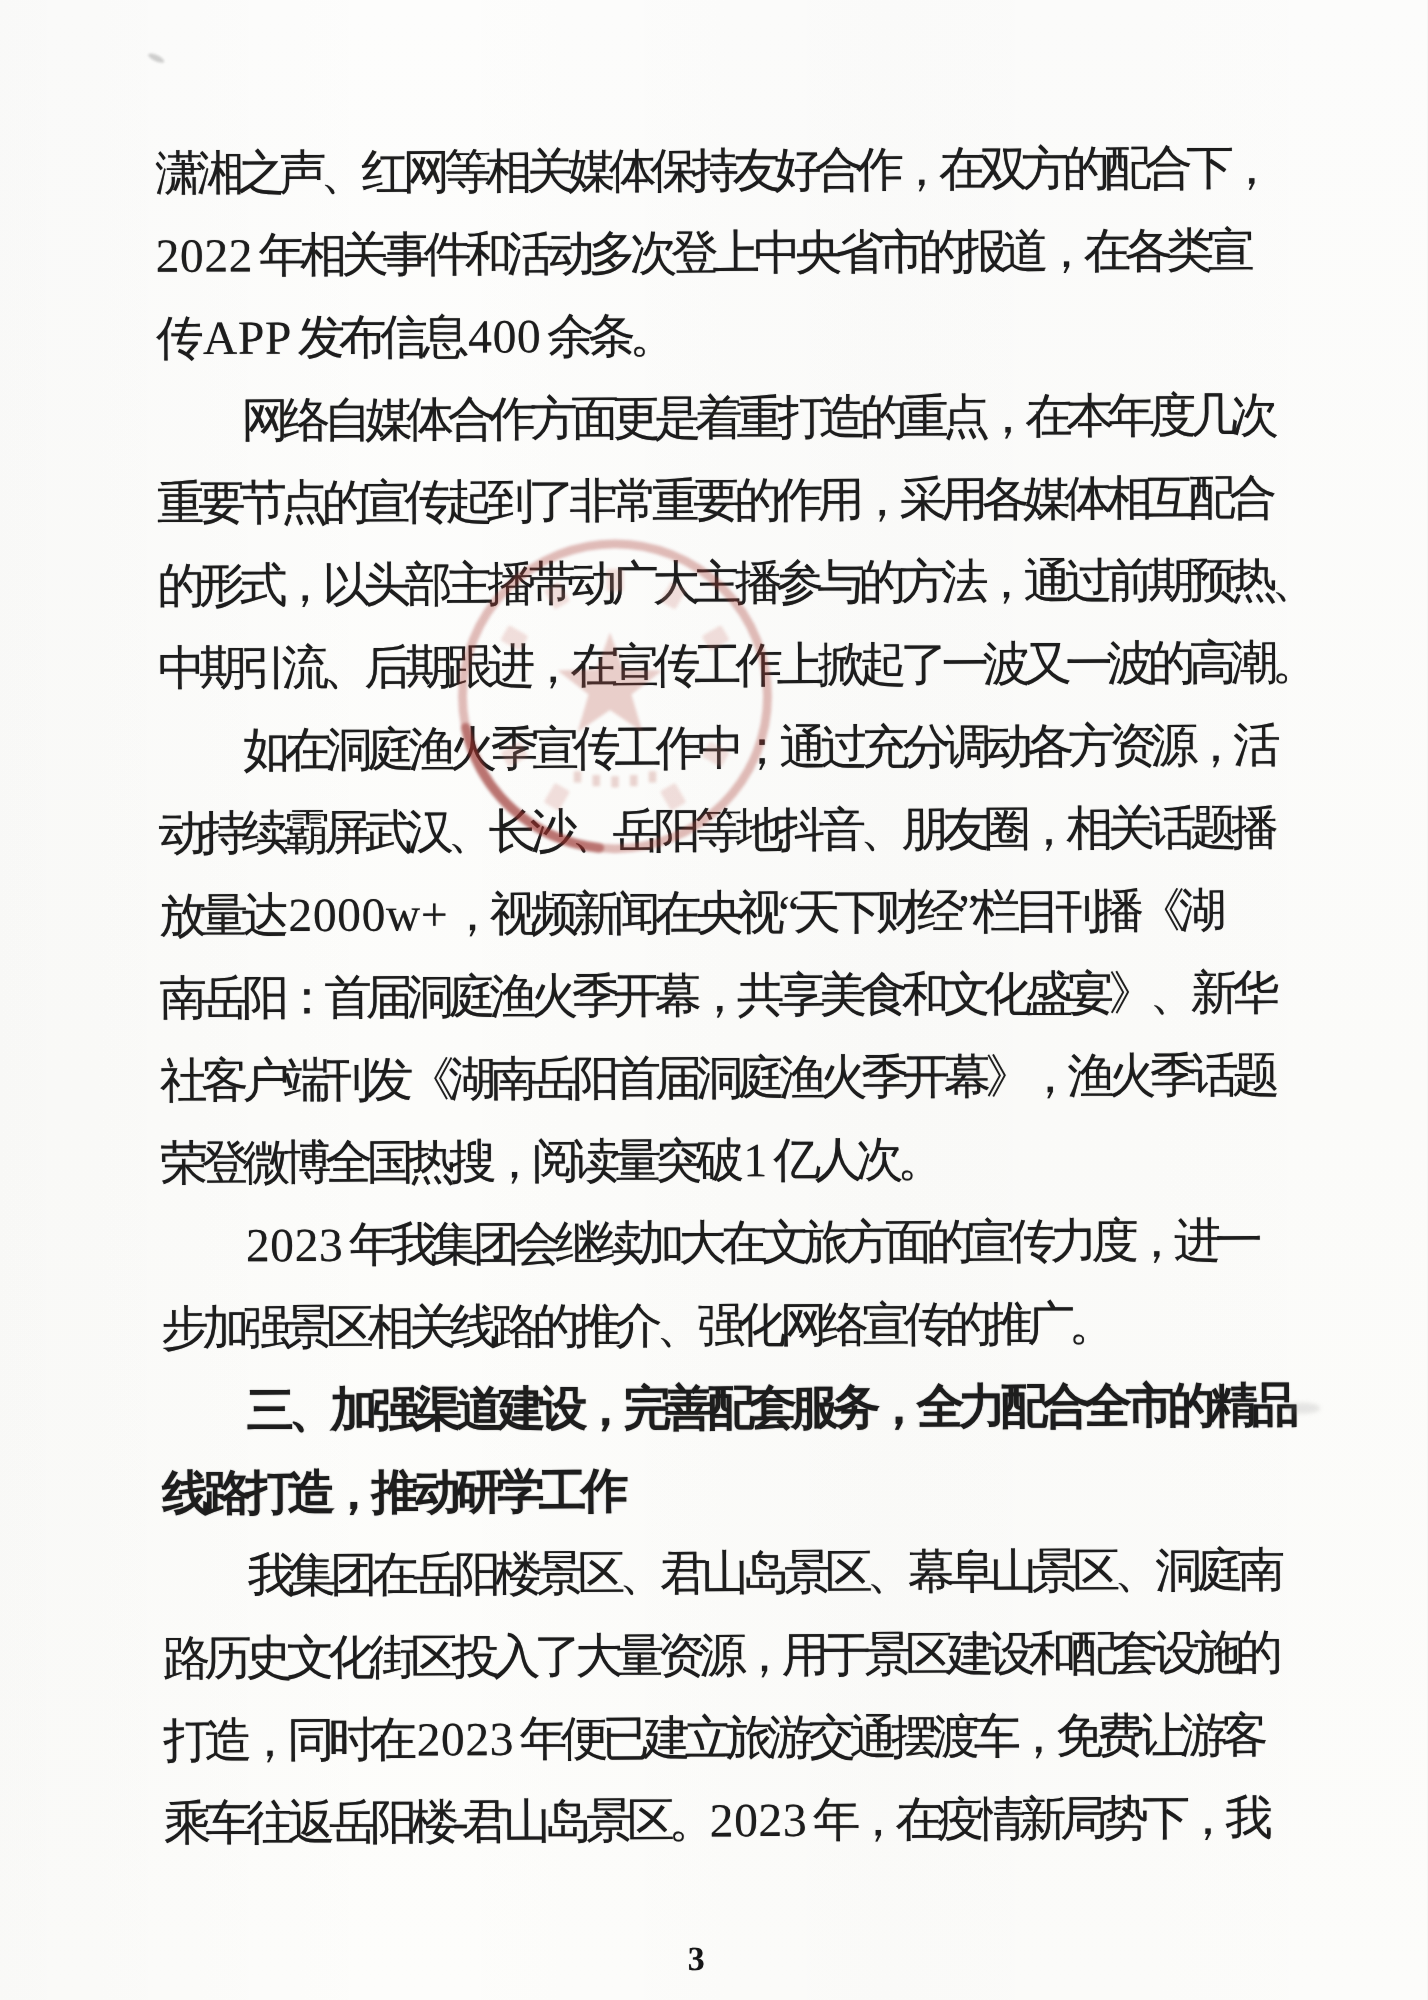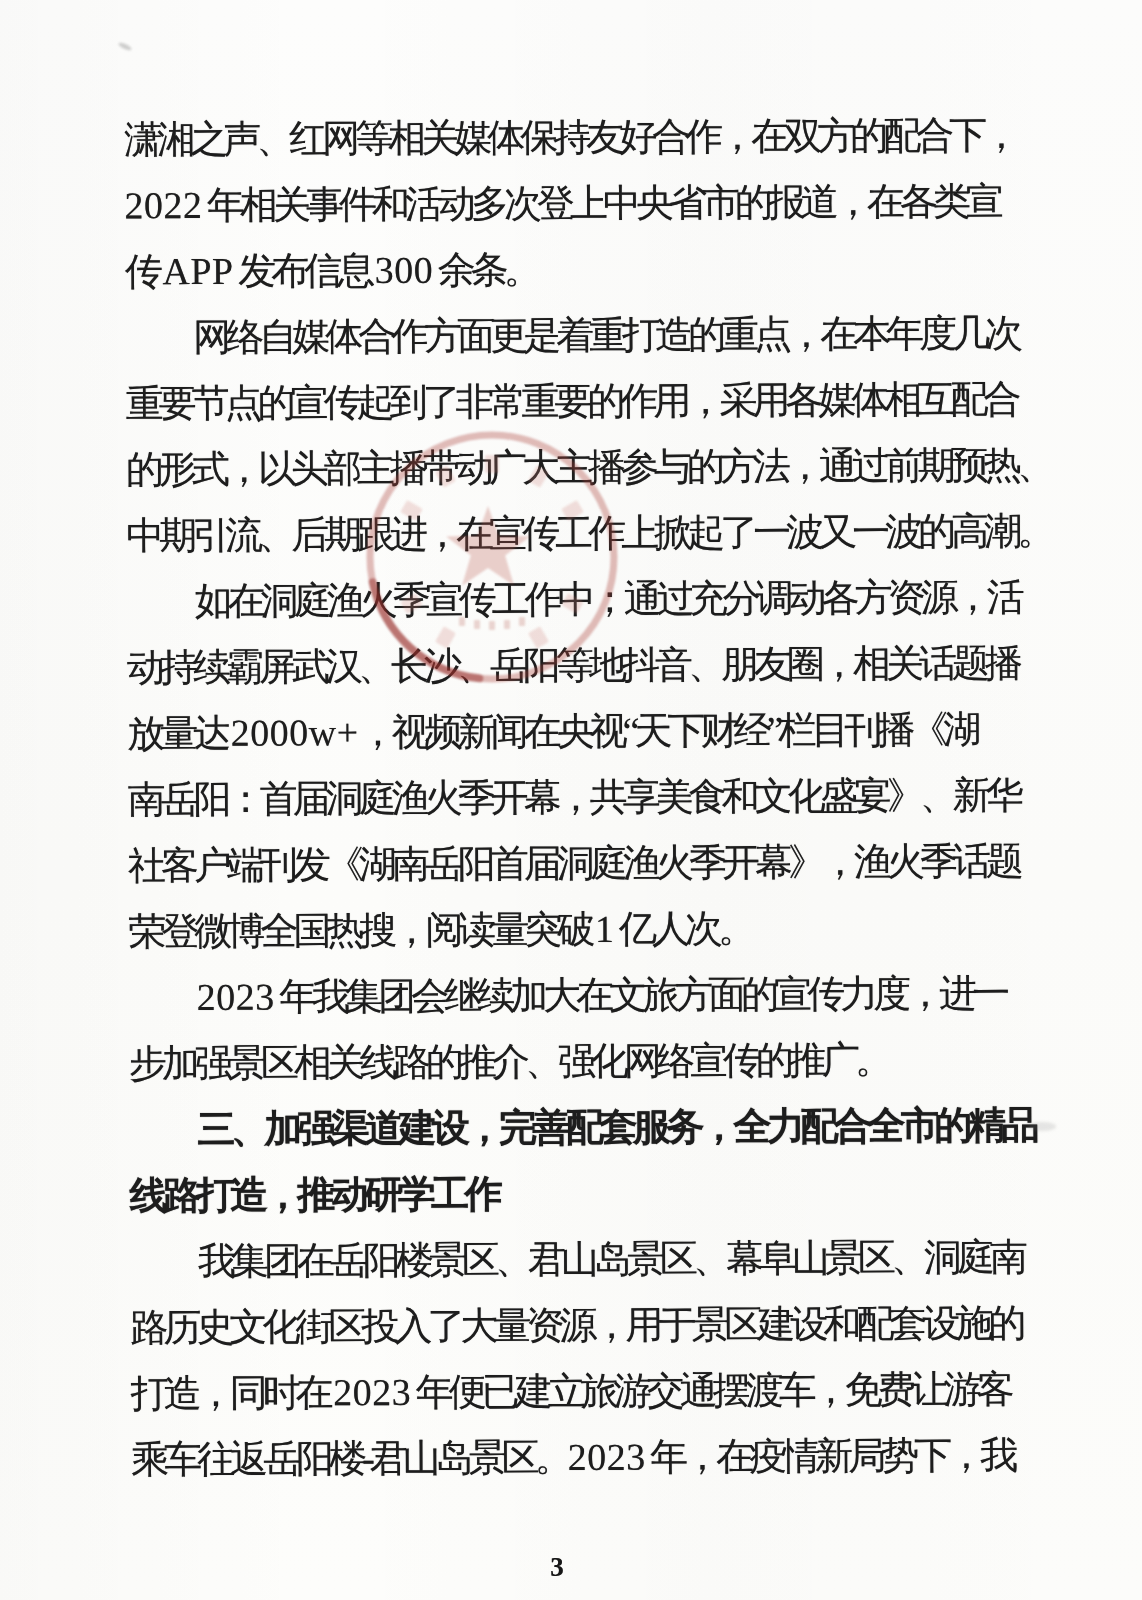--- a/index.html
+++ b/index.html
@@ -60,21 +60,21 @@
 </style>
 </head>
 <body>
 
 <div class="page">
 
   <div class="doc">
 
     <div class="line">潇湘之声、红网等相关媒体保持友好合作，在双方的配合下，</div>
     <div class="line"><span class="latin">2022</span> 年相关事件和活动多次登上中央省市的报道，在各类宣</div>
-    <div class="line">传 <span class="latin">APP</span> 发布信息 <span class="latin">300</span> 余条。</div>
+    <div class="line">传 <span class="latin">APP</span> 发布信息 <span class="latin">400</span> 余条。</div>
 
     <div class="line indent">网络自媒体合作方面更是着重打造的重点，在本年度几次</div>
     <div class="line">重要节点的宣传起到了非常重要的作用，采用各媒体相互配合</div>
     <div class="line">的形式，以头部主播带动广大主播参与的方法，通过前期预热、</div>
     <div class="line">中期引流、后期跟进，在宣传工作上掀起了一波又一波的高潮。</div>
 
     <div class="line indent">如在洞庭渔火季宣传工作中；通过充分调动各方资源，活</div>
     <div class="line">动持续霸屏武汉、长沙、岳阳等地抖音、朋友圈，相关话题播</div>
     <div class="line">放量达 <span class="latin">2000w+</span>，视频新闻在央视“天下财经”栏目刊播《湖</div>
     <div class="line">南岳阳：首届洞庭渔火季开幕，共享美食和文化盛宴》、新华</div>

